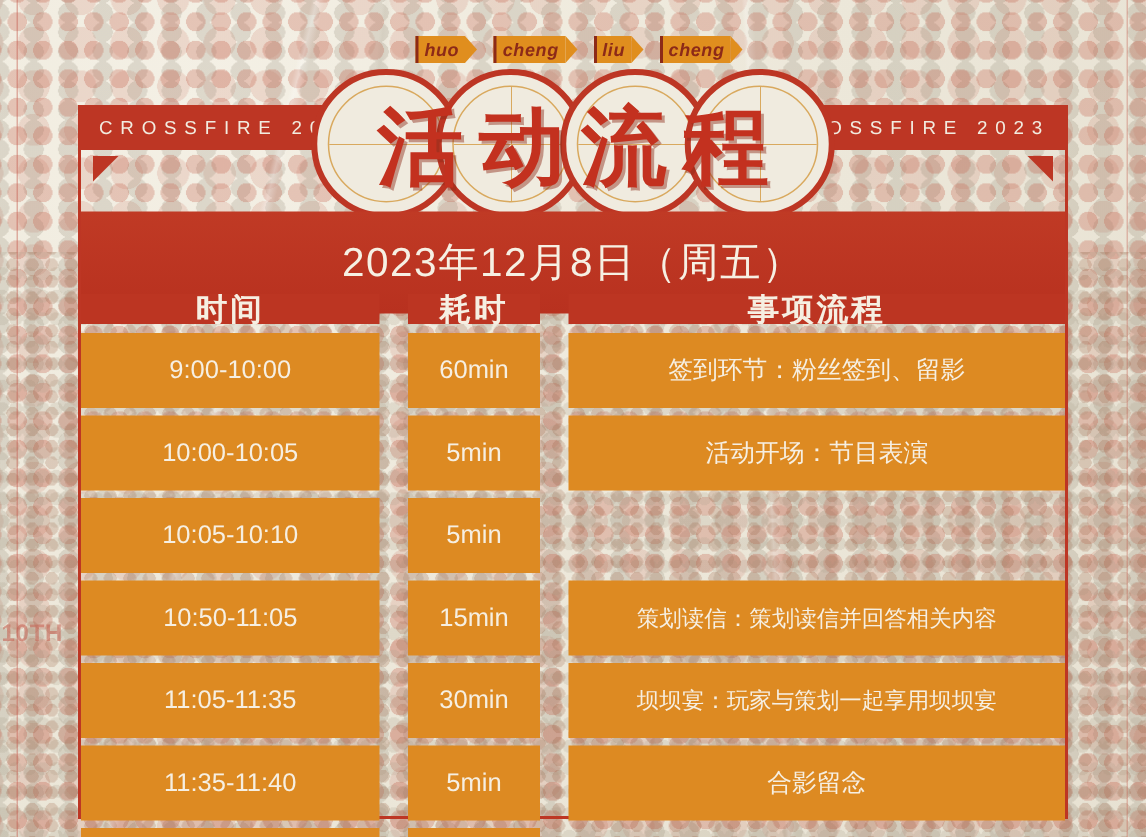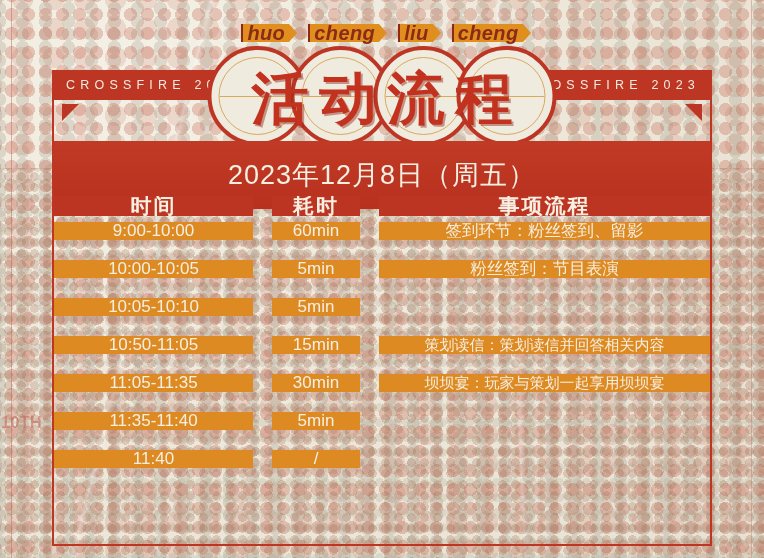--- a/index.html
+++ b/index.html
@@ -72,21 +72,21 @@
   #tri-right{left:685px;border-top:17px solid #bd3624;border-left:17px solid transparent;}
 
   
   #title-wrap{position:absolute;left:0;right:0;top:10px;height:122px;}
   #pinyin{
     position:absolute;left:0;right:0;top:12px;height:22px;
     display:flex;justify-content:center;align-items:center;gap:19px;
   }
   .py{
     position:relative;background:#e08e1e;color:#8c2a18;
-    font-size:20px;font-weight:bold;font-style:italic;
+    font-size:12px;font-weight:bold;font-style:italic;
     letter-spacing:.4px;height:18px;line-height:18px;
     padding:0 4px 0 6px;
   }
   .py:before{
     content:"";position:absolute;left:0;top:0;width:2px;height:18px;background:#8c2a18;
   }
   .py:after{
     content:"";position:absolute;right:-8px;top:0;
     border-top:9px solid transparent;border-bottom:9px solid transparent;
     border-left:8px solid #e08e1e;
@@ -122,21 +122,21 @@
   
   #date-bar{
     position:absolute;left:54px;top:141px;width:656px;height:68px;
     background:linear-gradient(180deg,#c03a25,#b8311f);
     display:flex;align-items:center;justify-content:center;
     color:#f6f0e3;font-size:27px;letter-spacing:1px;
   }
 
   
   #table{position:absolute;left:54px;top:196px;width:656px;}
-  .row{display:flex;gap:19px;margin-bottom:20px;height:18px;}
+  .row{display:flex;gap:19px;margin-bottom:5px;height:50px;}
   .row.head{height:20px;margin-bottom:6px;}
   .cell{
     display:flex;align-items:center;justify-content:center;
     color:#f6efe2;font-size:17px;box-sizing:border-box;
     background:#dd8a22;overflow:hidden;white-space:nowrap;
   }
   .row.head .cell{
     background:#bc3522;font-size:21px;font-weight:bold;letter-spacing:2px;
     font-family:"DejaVu Serif","Liberation Serif",serif;
   }
@@ -194,38 +194,39 @@
   </div>
   <div id="rows">
       <div class="row">
         <div class="cell c-time">9:00-10:00</div>
         <div class="cell c-dur">60min</div>
         <div class="cell c-desc">签到环节：粉丝签到、留影</div>
       </div>
       <div class="row">
         <div class="cell c-time">10:00-10:05</div>
         <div class="cell c-dur">5min</div>
-        <div class="cell c-desc">粉丝签到：节目表演</div>
+        <div class="cell c-desc">活动开场：节目表演</div>
       </div>
       <div class="row">
         <div class="cell c-time">10:05-10:10</div>
         <div class="cell c-dur">5min</div>
       </div>
       <div class="row">
         <div class="cell c-time">10:50-11:05</div>
         <div class="cell c-dur">15min</div>
         <div class="cell c-desc long">策划读信：策划读信并回答相关内容</div>
       </div>
       <div class="row">
         <div class="cell c-time">11:05-11:35</div>
         <div class="cell c-dur">30min</div>
         <div class="cell c-desc long">坝坝宴：玩家与策划一起享用坝坝宴</div>
       </div>
       <div class="row">
         <div class="cell c-time">11:35-11:40</div>
         <div class="cell c-dur">5min</div>
+        <div class="cell c-desc">合影留念</div>
       </div>
       <div class="row">
         <div class="cell c-time">11:40</div>
         <div class="cell c-dur">/</div>
       </div>
     </div>
 </div>
 
 </body></html>

